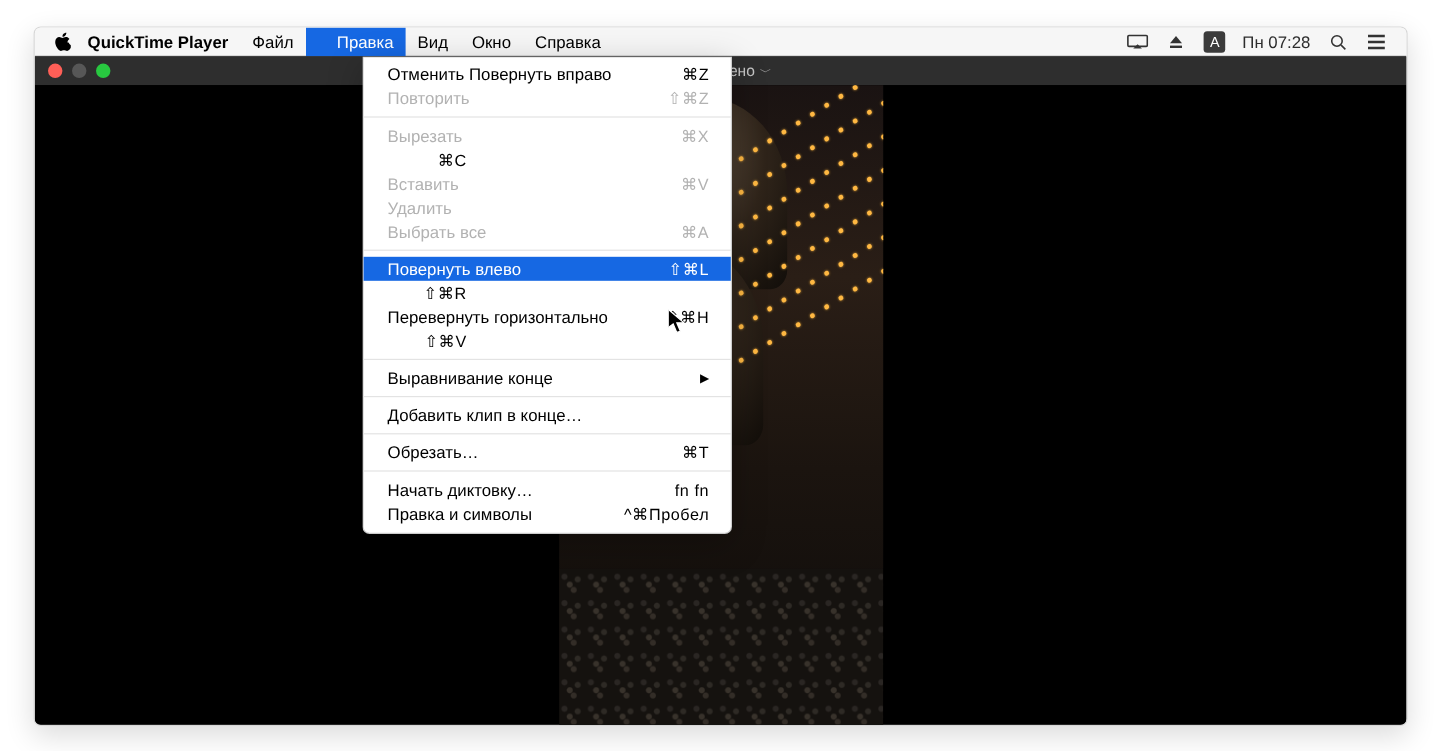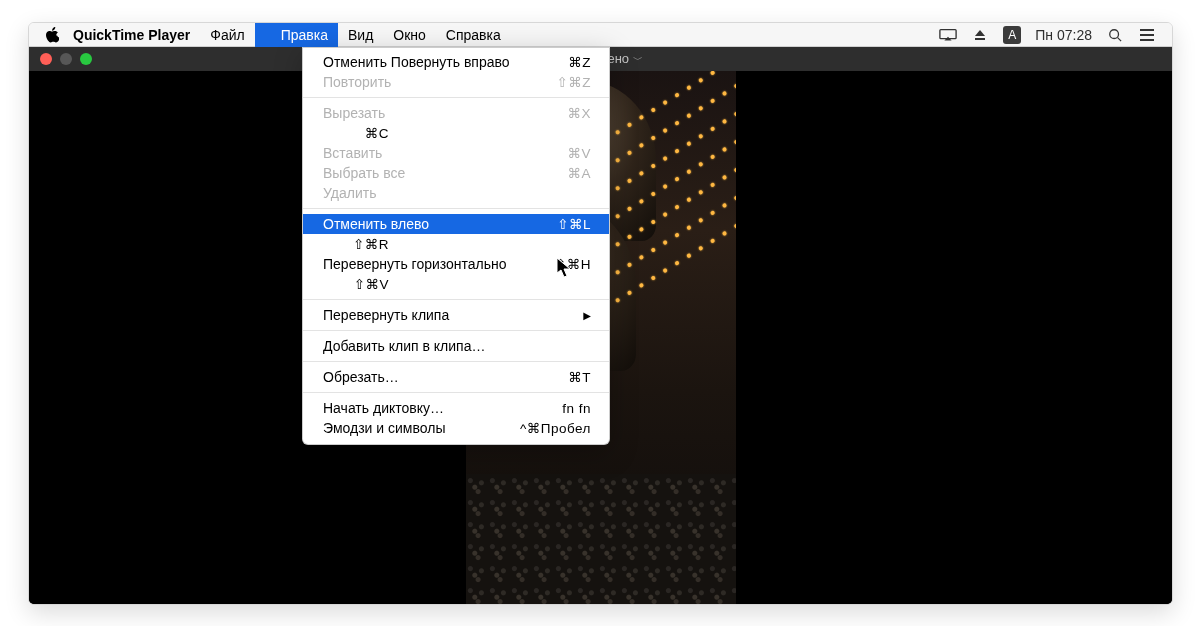--- a/index.html
+++ b/index.html
@@ -408,64 +408,64 @@
         <span class="sc">⌘X</span>
       </div>
       <div class="row">
         <span class="sc">⌘C</span>
       </div>
       <div class="row disabled">
         <span class="label">Вставить</span>
         <span class="sc">⌘V</span>
       </div>
       <div class="row disabled">
+        <span class="label">Удалить</span>
+        <span class="sc"></span>
+      </div>
+      <div class="row disabled">
         <span class="label">Выбрать все</span>
         <span class="sc">⌘A</span>
       </div>
-      <div class="row disabled">
-        <span class="label">Удалить</span>
-        <span class="sc"></span>
-      </div>
       <div class="sep"></div>
       <div class="row highlight">
-        <span class="label">Отменить влево</span>
+        <span class="label">Повернуть влево</span>
         <span class="sc">⇧⌘L</span>
       </div>
       <div class="row">
         <span class="sc">⇧⌘R</span>
       </div>
       <div class="row">
         <span class="label">Перевернуть горизонтально</span>
         <span class="sc">⇧⌘H</span>
       </div>
       <div class="row">
         <span class="sc">⇧⌘V</span>
       </div>
       <div class="sep"></div>
       <div class="row">
-        <span class="label">Перевернуть клипа</span>
+        <span class="label">Выравнивание конце</span>
         <span class="submenu-arrow">▶</span>
       </div>
       <div class="sep"></div>
       <div class="row">
-        <span class="label">Добавить клип в клипа…</span>
+        <span class="label">Добавить клип в конце…</span>
         <span class="sc"></span>
       </div>
       <div class="sep"></div>
       <div class="row">
         <span class="label">Обрезать…</span>
         <span class="sc">⌘T</span>
       </div>
       <div class="sep"></div>
       <div class="row">
         <span class="label">Начать диктовку…</span>
         <span class="sc">fn fn</span>
       </div>
       <div class="row">
-        <span class="label">Эмодзи и символы</span>
+        <span class="label">Правка и символы</span>
         <span class="sc">^⌘Пробел</span>
       </div>
     </div>
 
   <div class="cursor" style="top:235px; left:528px;">
     <svg viewBox="0 0 14 20">
         <path d="M0 0l0 15 4-3 3 7 3-1-3-7 6 0z" fill="#000" stroke="#fff" stroke-width="1"></path>
       </svg>
   </div>
 

